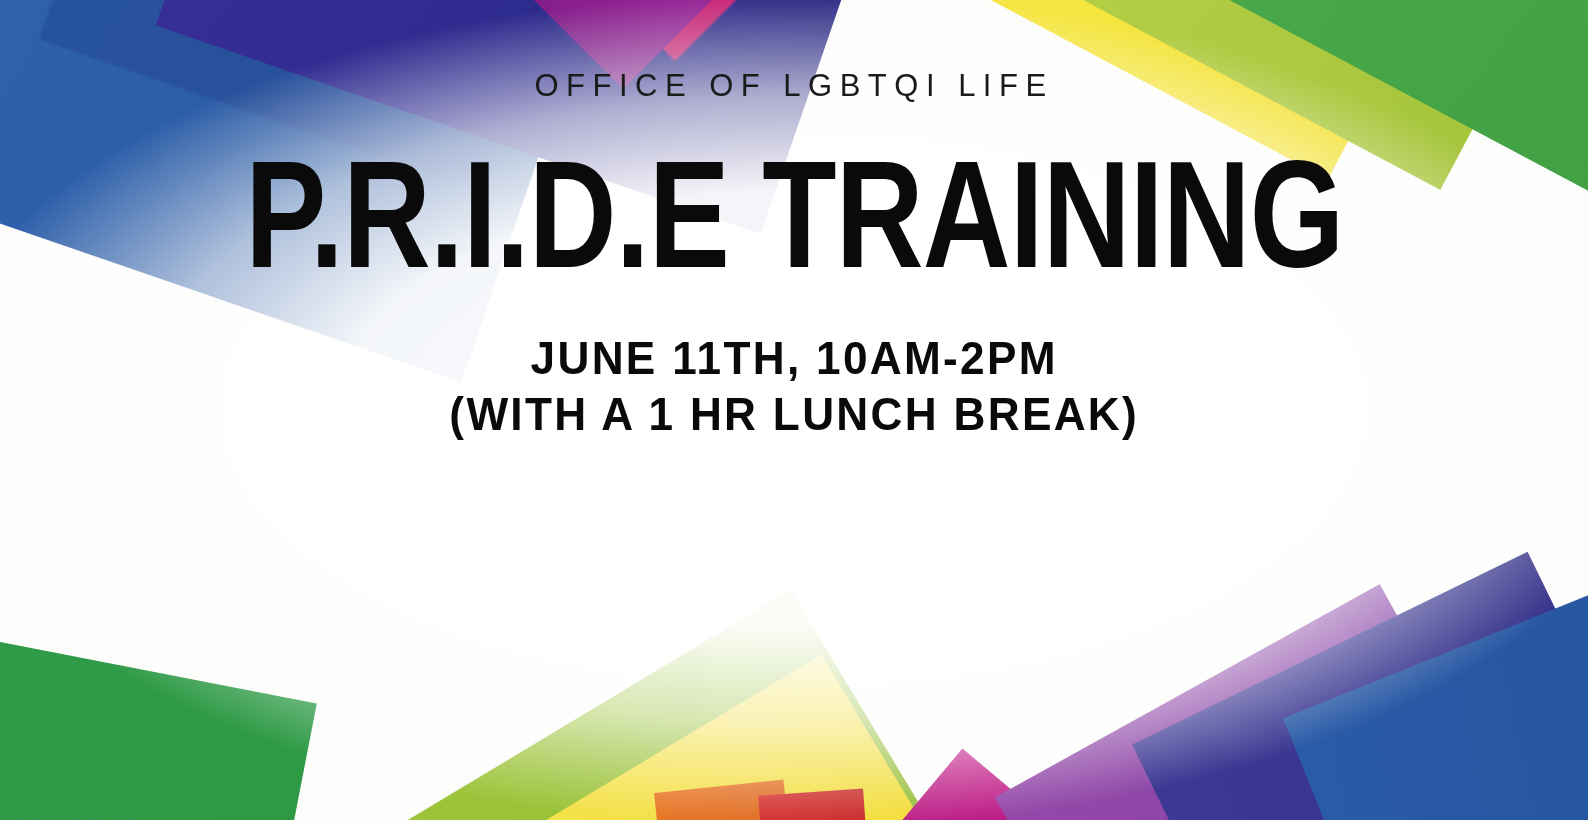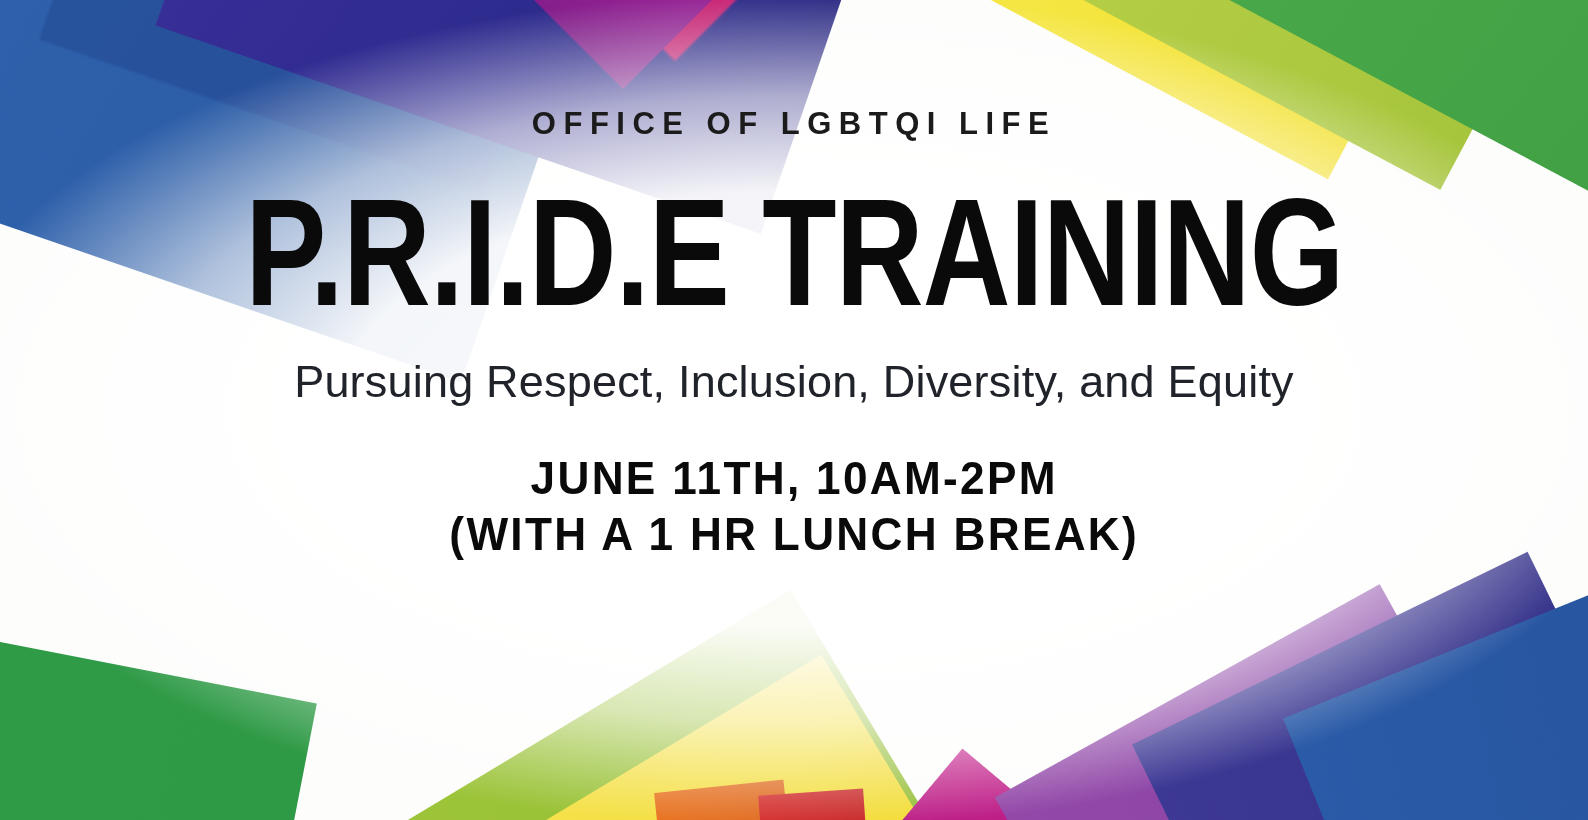--- a/index.html
+++ b/index.html
@@ -148,23 +148,23 @@
     pointer-events:none;
   }
 
   
   .content{
     position:absolute;inset:0;
     display:flex;flex-direction:column;align-items:center;
     text-align:center;
   }
   .eyebrow{
-    margin-top:106px;
+    margin-top:68px;
     font-size:31px;
-    font-weight:700;
+    font-weight:400;
     letter-spacing:7.5px;
     color:#1b1b1b;
     white-space:nowrap;
   }
   .headline{
     margin-top:38px;
     font-size:152px;
     line-height:0.96;
     font-weight:700;
     letter-spacing:-1px;
@@ -223,21 +223,20 @@
     <div class="shape br-blue"></div>
 
     <div class="vignette"></div>
   </div>
 
   <div class="content">
     <div class="eyebrow">OFFICE OF LGBTQI LIFE</div>
 
     <div class="headline">P.R.I.D.E TRAINING</div>
 
-    <div class="subtitle">Pursuing Respect, Inclusion, Diversity, and Equity</div>
 
     <div class="datetime">
       <div>JUNE 11TH, 10AM-2PM</div>
       <div>(WITH A 1 HR LUNCH BREAK)</div>
     </div>
   </div>
 
 </div>
 
 </body></html>

